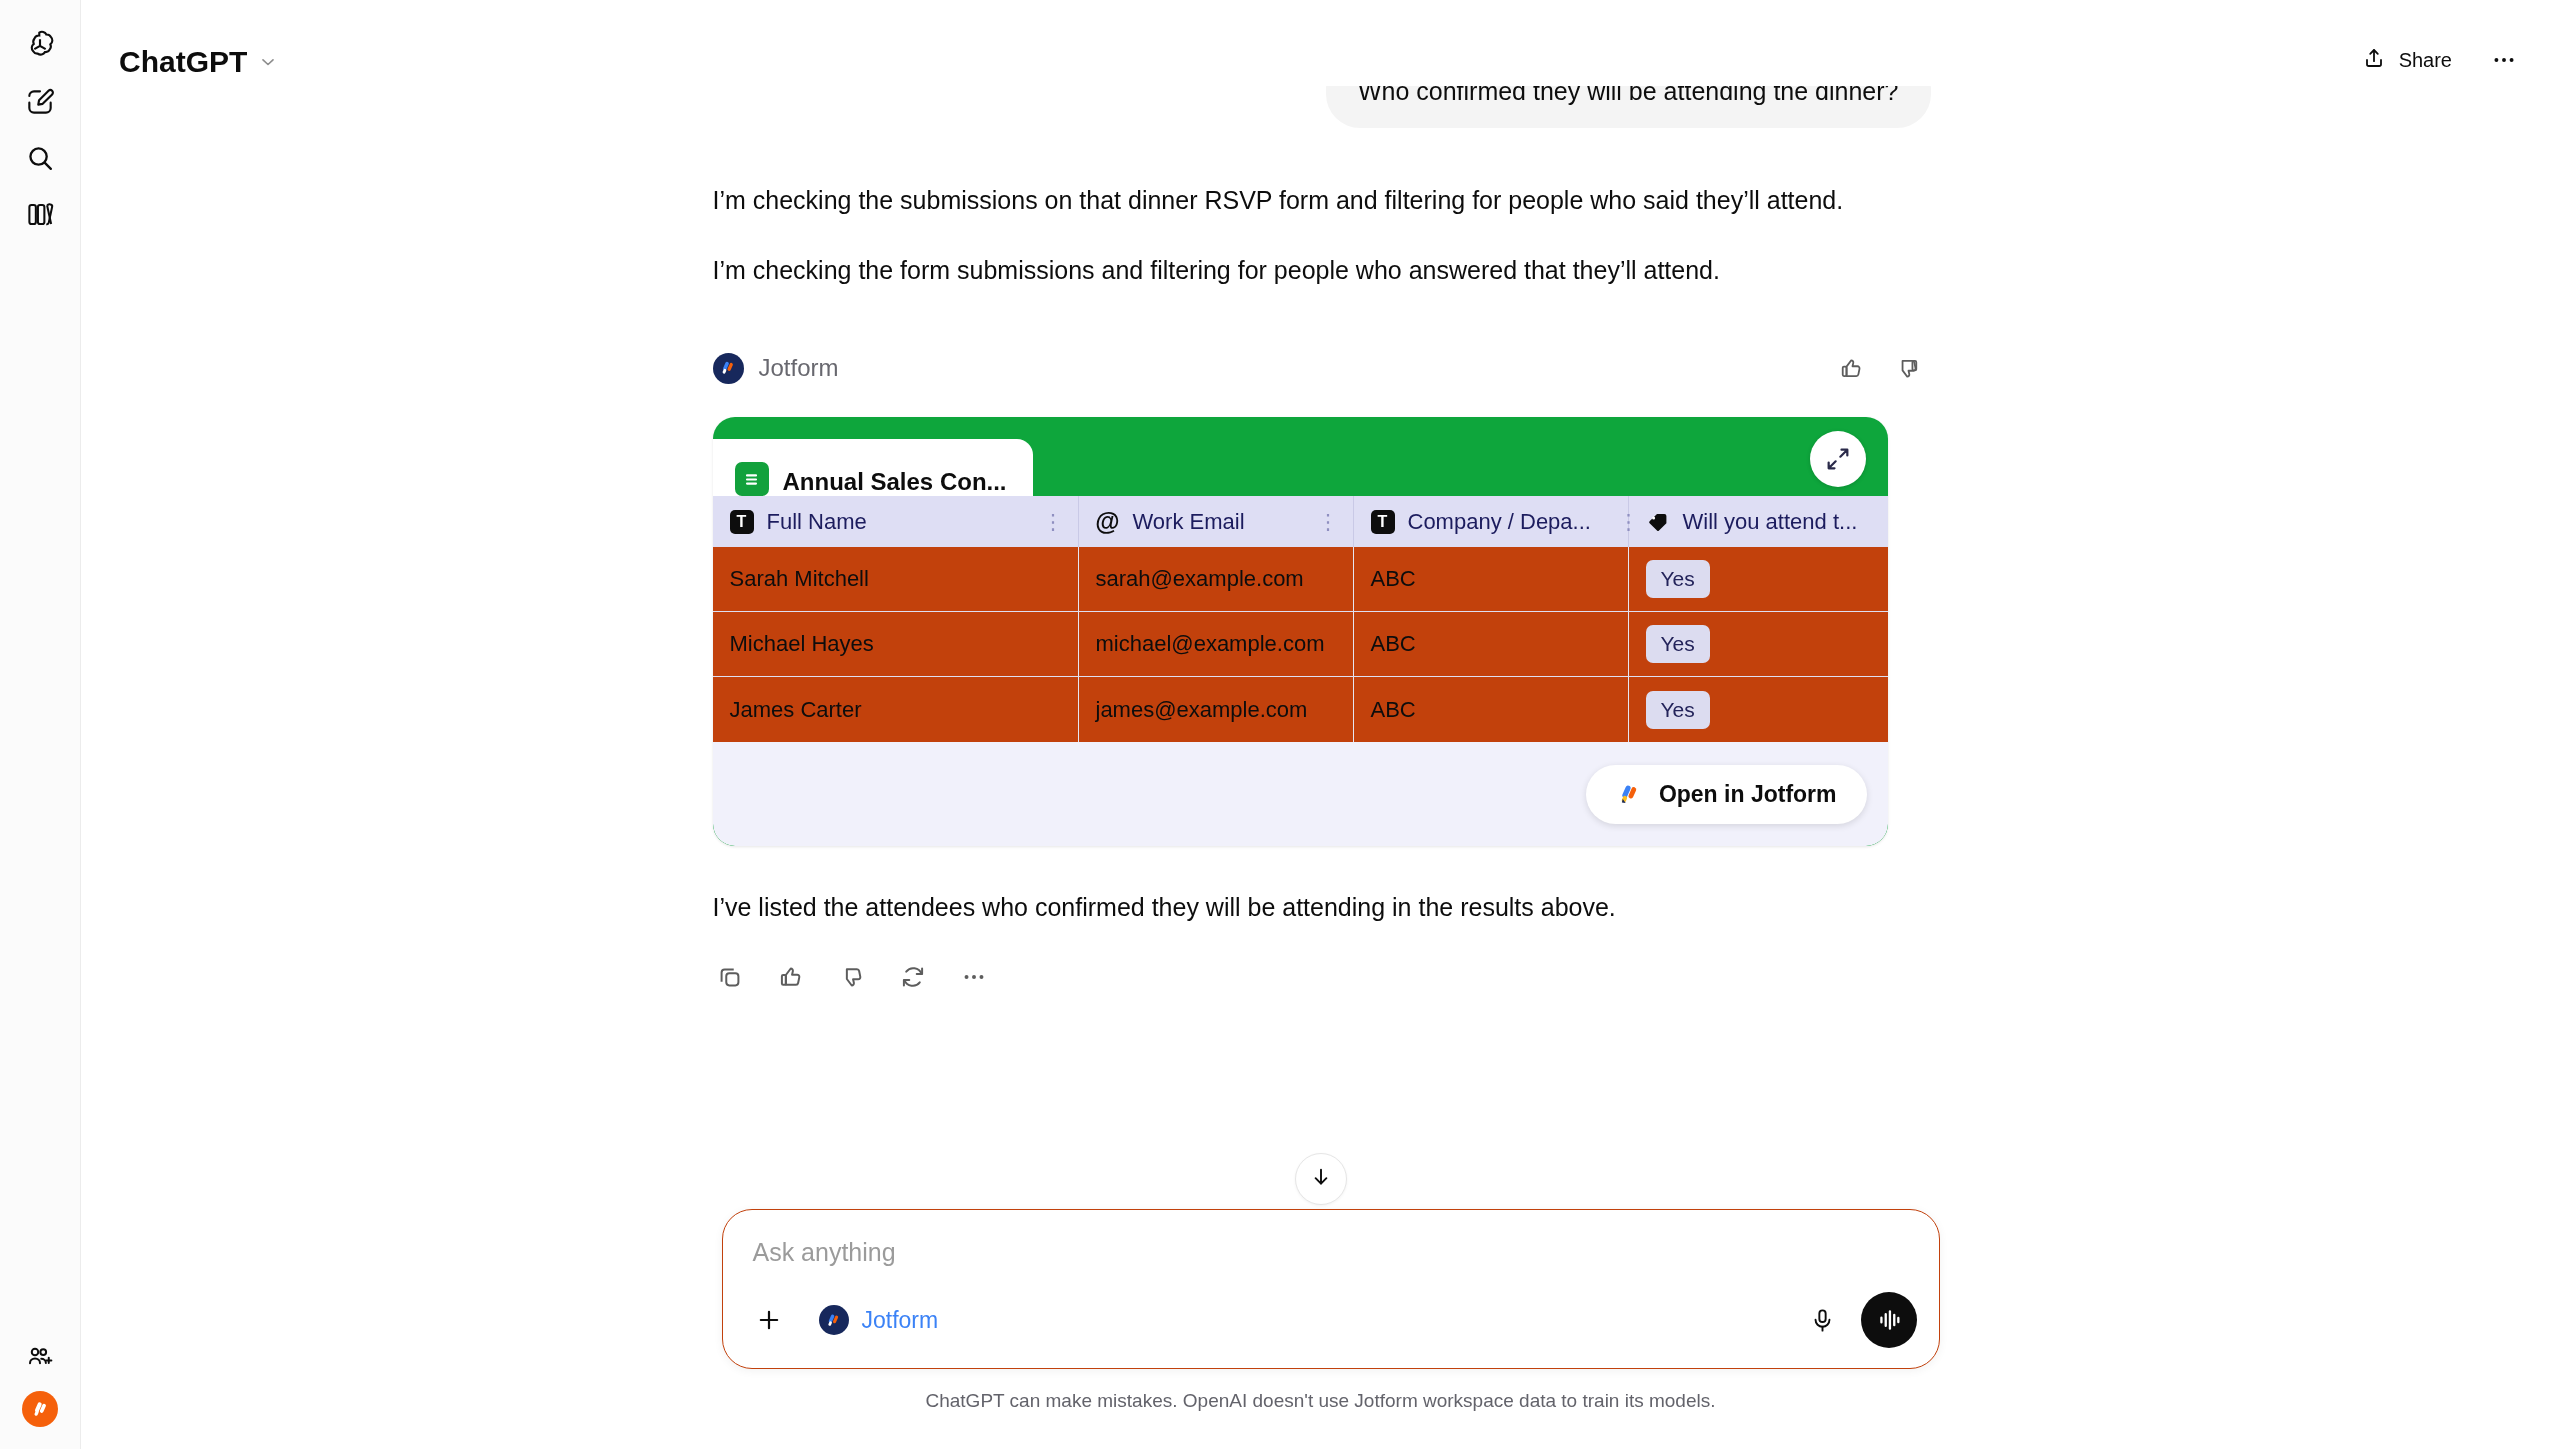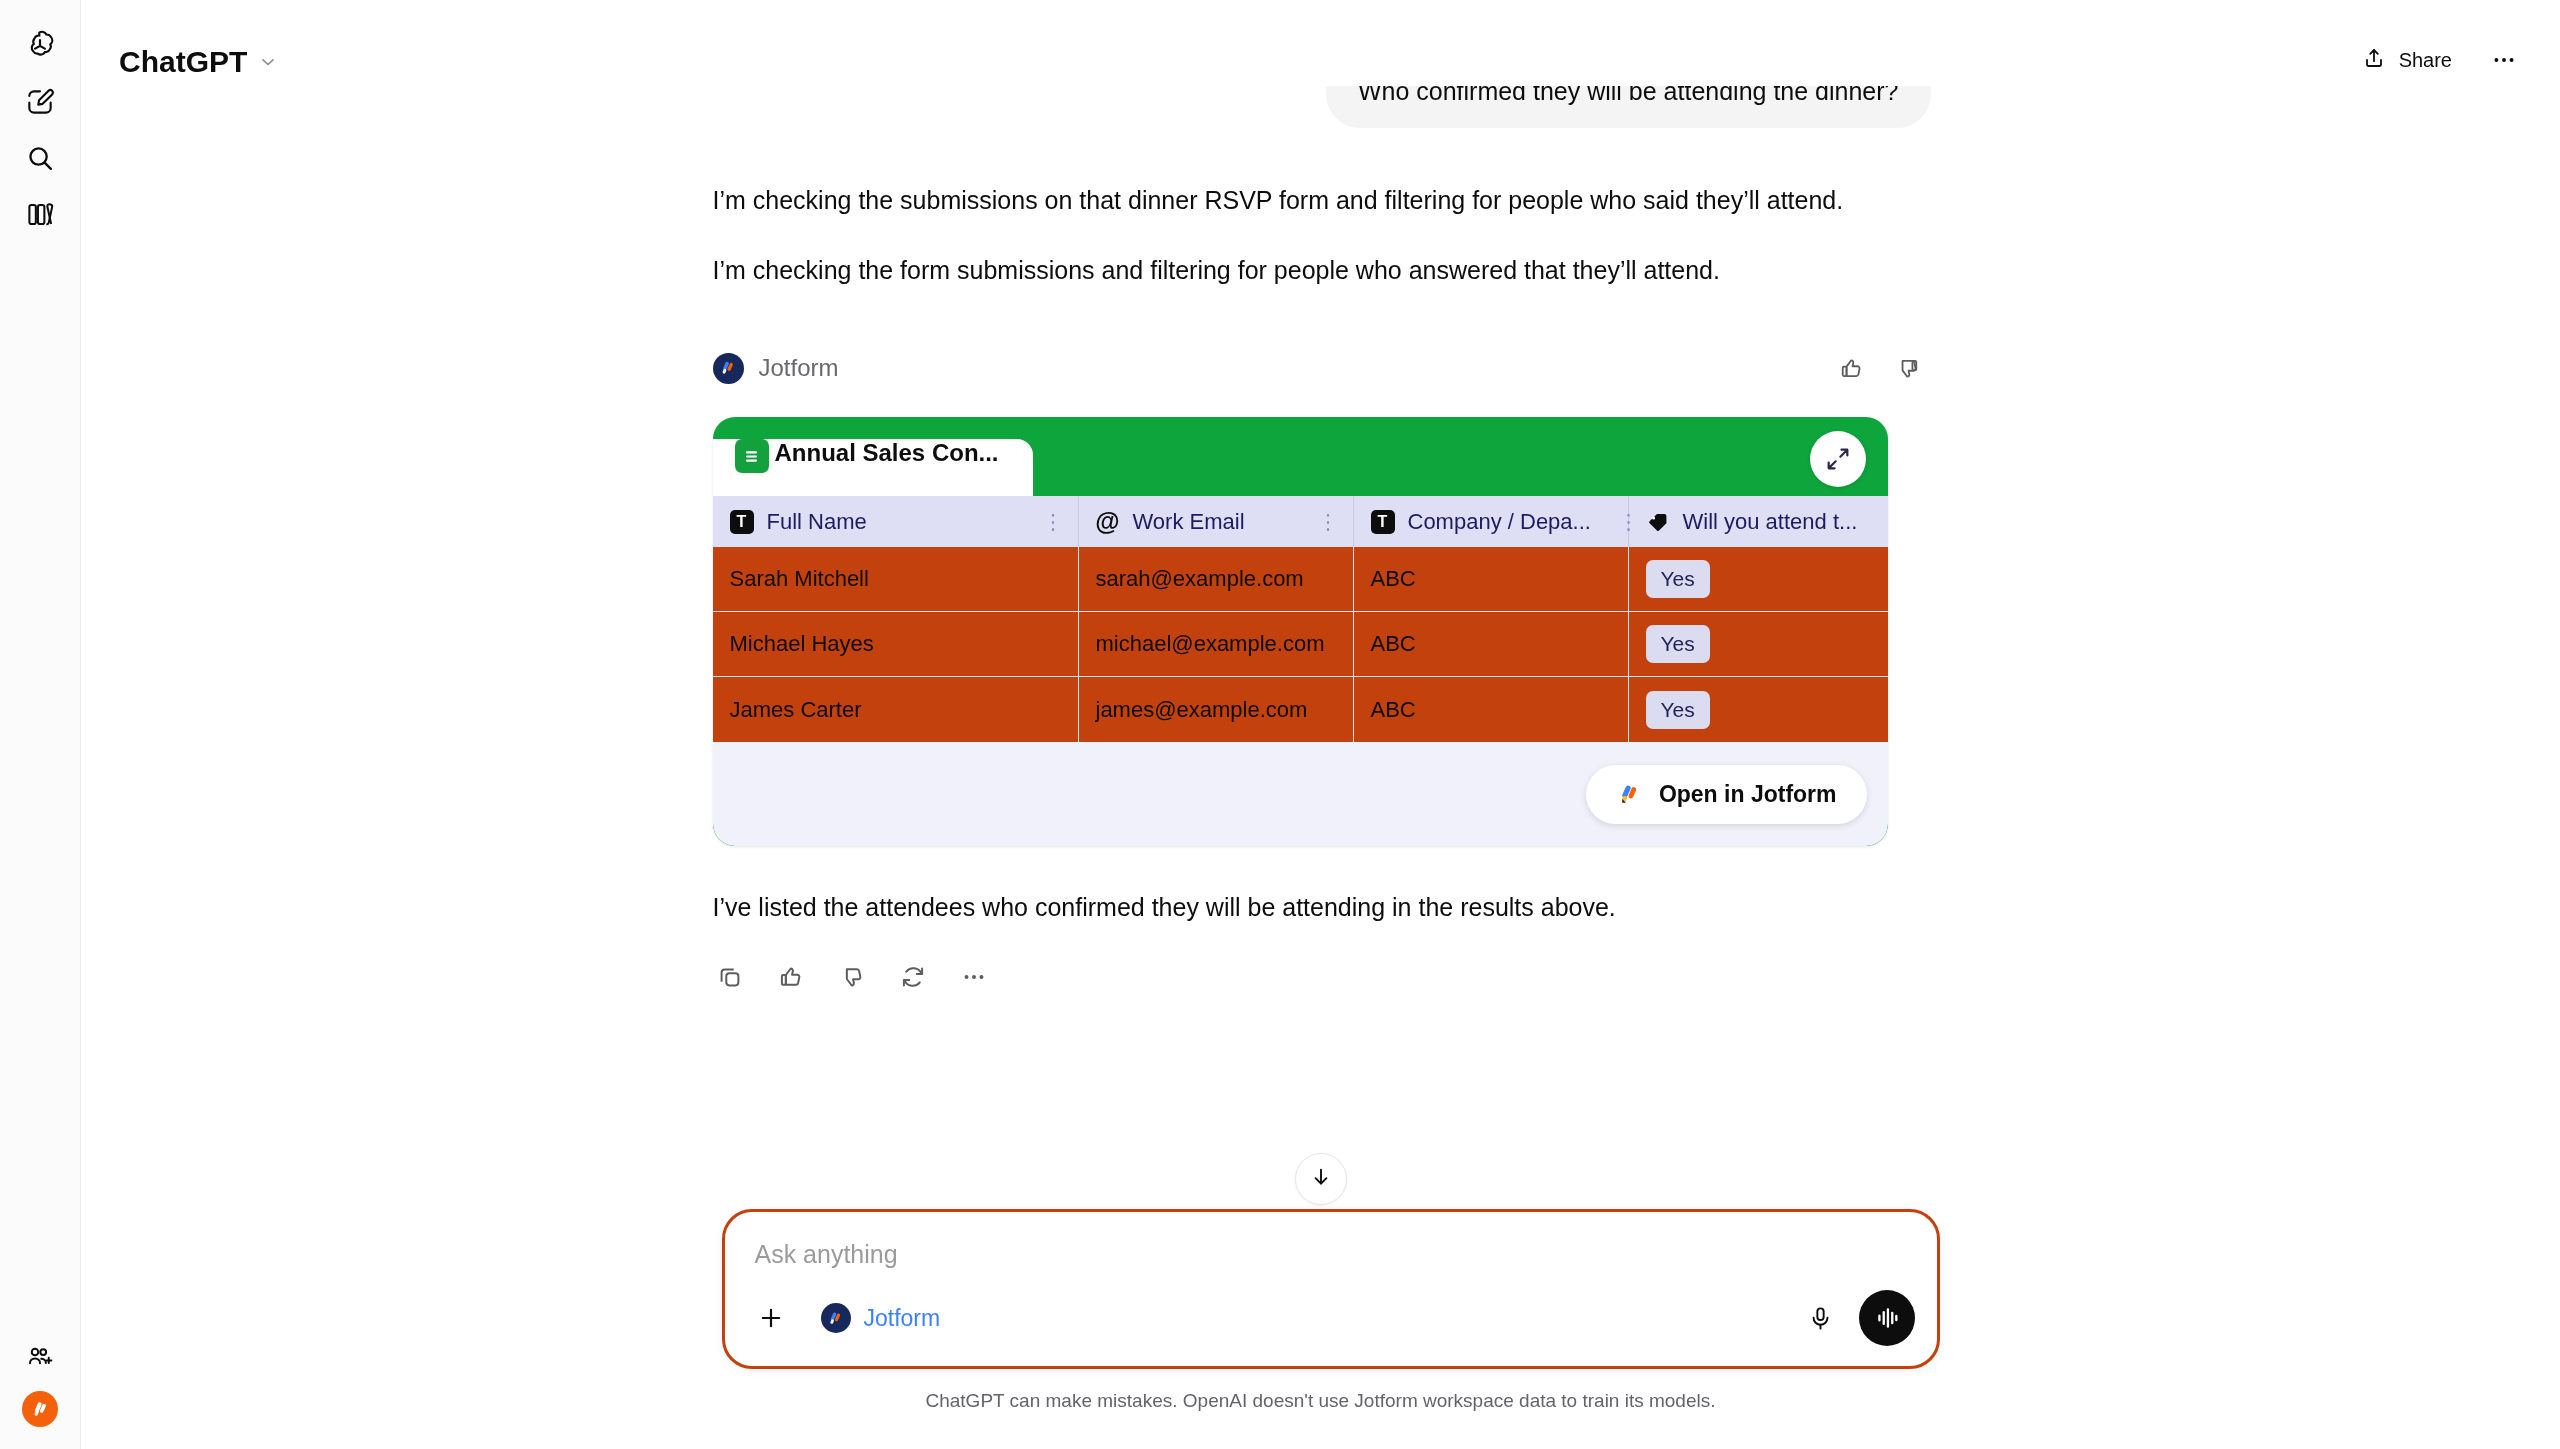--- a/index.html
+++ b/index.html
@@ -107,21 +107,21 @@
     background: #0ea63c;
     box-shadow: 0 1px 3px rgba(0,0,0,.10);
     position: relative;
   }
   .jf-top { height: 79px; position: relative; }
   .jf-tab {
     position: absolute; left: 0; bottom: 0;
     height: 57px; min-width: 320px;
     background: #ffffff;
     border-top-right-radius: 16px;
-    display: flex; align-items: flex-start; gap: 6px;
+    display: flex; align-items: flex-end; gap: 14px;
     padding: 0 26px 0 22px;
   }
   .jf-tab-icon {
     width: 34px; height: 34px; border-radius: 7px; background: #12a13c;
     display: flex; align-items: center; justify-content: center; flex: 0 0 34px;
   }
   .jf-tab-label { font-size: 24px; font-weight: bold; color: #0d0d0d; white-space: nowrap; }
   .jf-expand {
     position: absolute; right: 22px; top: 14px;
     width: 56px; height: 56px; border-radius: 50%;
@@ -187,21 +187,21 @@
   }
 
   
   .composer-wrap {
     position: absolute; left: 0; right: 0; bottom: 0; height: 240px;
     background: #ffffff; z-index: 35;
     display: flex; flex-direction: column; align-items: center;
   }
   .composer {
     width: 1218px; height: 160px;
-    background: #ffffff; border: 3px solid #c2410c;
+    background: #ffffff; border: 1px solid #c2410c;
     border-radius: 30px; box-shadow: 0 2px 10px rgba(0,0,0,.055);
     position: relative; padding: 28px 20px 0 30px; margin-left: 20px;
   }
   .composer-ph { font-size: 25px; color: #9b9b9b; }
   .composer-bottom {
     position: absolute; left: 22px; right: 22px; bottom: 20px;
     display: flex; align-items: center; gap: 14px;
   }
   .plus-btn {
     width: 48px; height: 48px; border-radius: 50%;

